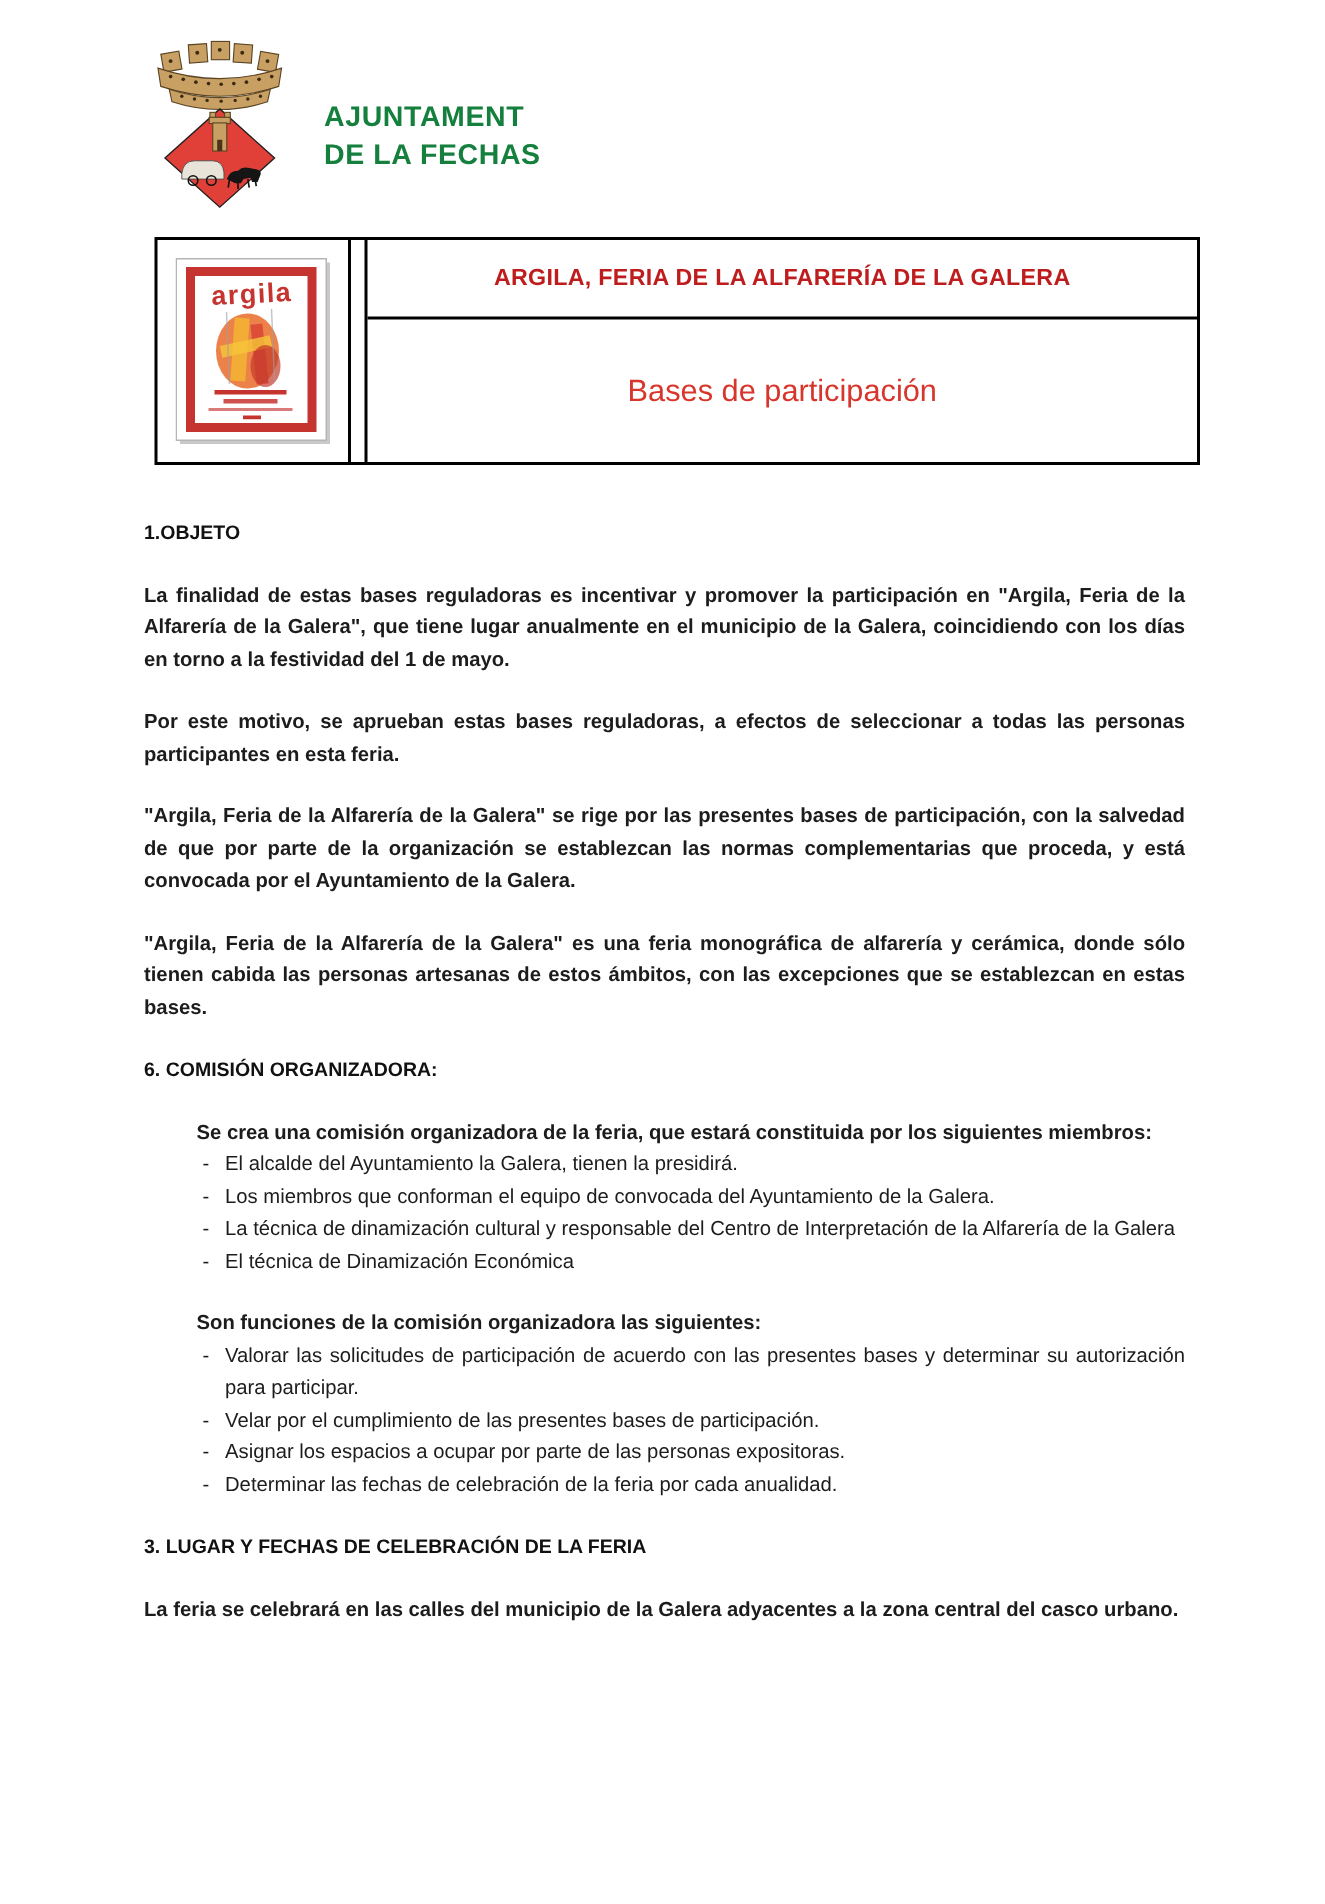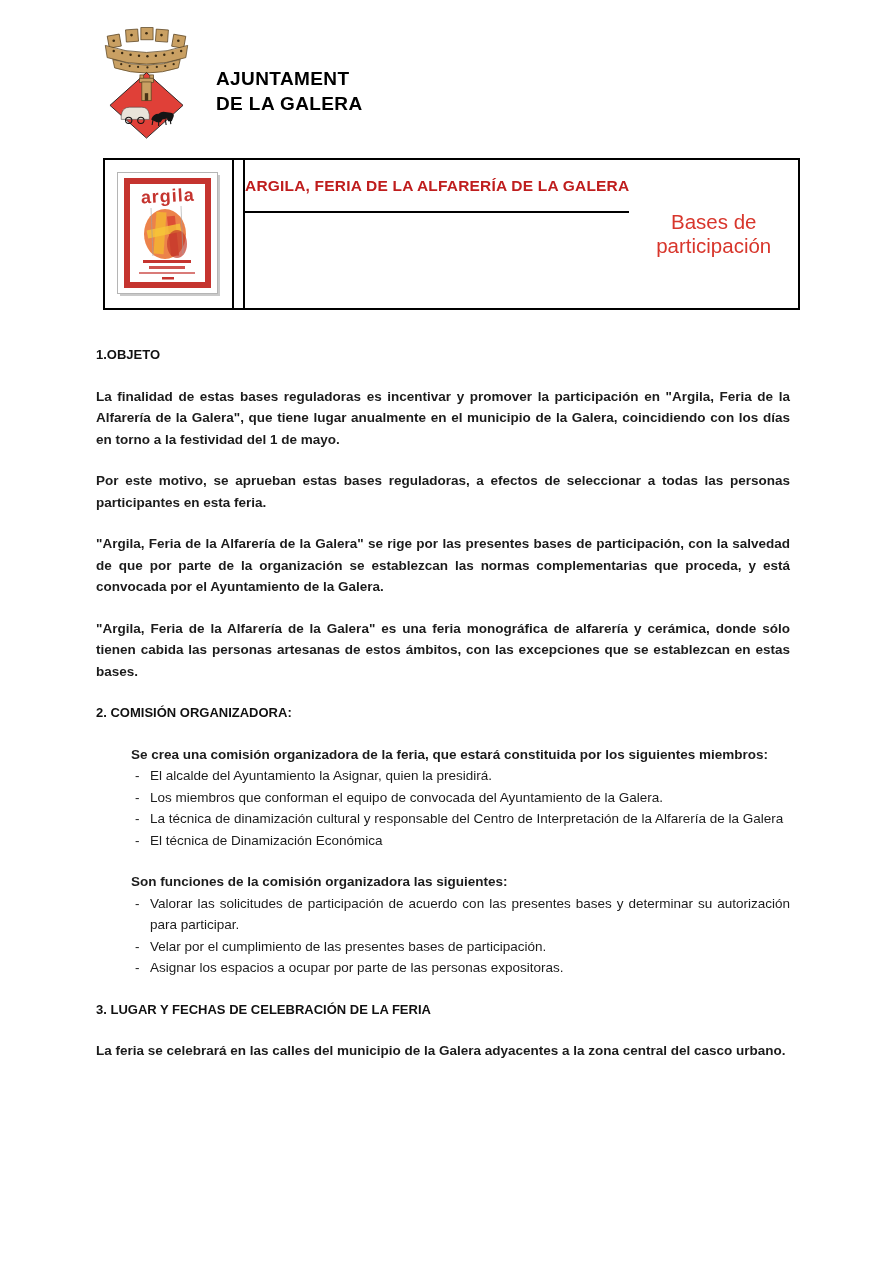--- a/index.html
+++ b/index.html
@@ -16,27 +16,27 @@
   body{
     width:883px;height:1269px;background:#ffffff;
     font-family:"Liberation Sans","DejaVu Sans",sans-serif;
     color:var(--text-black);
   }
   .page{position:relative;width:883px;height:1269px;background:#fff;overflow:hidden;}
 
   
   .letterhead{position:absolute;left:95px;top:22px;display:flex;align-items:flex-start;}
   .crest-svg{display:block;}
-  .org-name{margin-left:18px;margin-top:44px;font-weight:bold;font-size:19px;line-height:25px;letter-spacing:.4px;color:#000000;}
+  .org-name{margin-left:18px;margin-top:44px;font-weight:bold;font-size:19px;line-height:25px;letter-spacing:.4px;color:#15803d;}
 
   
   .banner{position:absolute;left:103px;top:158px;width:697px;height:152px;border:2px solid var(--border-black);display:flex;background:#fff;}
   .banner-left{width:129px;border-right:2px solid var(--border-black);display:flex;align-items:center;justify-content:center;}
   .banner-gap{width:11px;border-right:2px solid var(--border-black);}
-  .banner-right{flex:1;display:flex;flex-direction:row;}
+  .banner-right{flex:1;display:flex;flex-direction:column;}
   .banner-title-row{height:53px;border-bottom:2px solid var(--border-black);display:flex;align-items:center;justify-content:center;}
   .banner-title{color:var(--title-red);font-weight:bold;font-size:15.5px;letter-spacing:.2px;}
   .banner-subtitle-row{flex:1;display:flex;align-items:center;justify-content:center;}
   .banner-subtitle{color:var(--subtitle-red);font-size:20.5px;text-align:center;}
 
   
   .content{position:absolute;left:96px;top:344px;width:694px;font-size:13.5px;line-height:21.5px;text-align:justify;color:var(--text-black);}
   .content h3{font-size:13px;line-height:21.5px;font-weight:bold;margin:0 0 20px;text-align:left;color:#111;}
   .content p{margin:0 0 20px;font-weight:bold;}
   .content p.tight{margin-bottom:0;margin-left:35px;}
@@ -109,21 +109,21 @@
             <line x1="62" y1="104" x2="61" y2="110"></line>
               <line x1="68" y1="105" x2="68" y2="111"></line>
             <line x1="75" y1="104" x2="76" y2="110"></line>
               <line x1="80" y1="103" x2="81" y2="109"></line>
           </g>
         </g>
       </g>
     </svg>
     <div class="org-name">
       <div>AJUNTAMENT</div>
-      <div>DE LA GALERA</div>
+      <div>DE LA FECHAS</div>
     </div>
   </div>
 
   <div class="banner">
     <div class="banner-left">
       <svg width="104" height="125" viewBox="0 0 104 125" aria-hidden="true">
         <rect x="3" y="3" width="100" height="121" fill="#c9c9c9"></rect>
         <rect x="0.5" y="0.5" width="100" height="121" fill="#ffffff" stroke="#b5b5b5"></rect>
         <rect x="10" y="9" width="81" height="104" fill="#ffffff" style="stroke:var(--poster-red);" stroke-width="6"></rect>
 
@@ -158,32 +158,33 @@
   </div>
 
   <div class="content">
 
     <h3>1.OBJETO</h3>
     <p>La finalidad de estas bases reguladoras es incentivar y promover la participación en "Argila, Feria de la Alfarería de la Galera", que tiene lugar anualmente en el municipio de la Galera, coincidiendo con los días en torno a la festividad del 1 de mayo.</p>
     <p>Por este motivo, se aprueban estas bases reguladoras, a efectos de seleccionar a todas las personas participantes en esta feria.</p>
     <p>"Argila, Feria de la Alfarería de la Galera" se rige por las presentes bases de participación, con la salvedad de que por parte de la organización se establezcan las normas complementarias que proceda, y está convocada por el Ayuntamiento de la Galera.</p>
     <p>"Argila, Feria de la Alfarería de la Galera" es una feria monográfica de alfarería y cerámica, donde sólo tienen cabida las personas artesanas de estos ámbitos, con las excepciones que se establezcan en estas bases.</p>
 
-    <h3>2. COMISIÓN ORGANIZADORA:</h3>
+    <h3>6. COMISIÓN ORGANIZADORA:</h3>
     <p class="tight">Se crea una comisión organizadora de la feria, que estará constituida por los siguientes miembros:</p>
     <ul>
-      <li>El alcalde del Ayuntamiento la Asignar, quien la presidirá.</li>
+      <li>El alcalde del Ayuntamiento la Galera, tienen la presidirá.</li>
       <li>Los miembros que conforman el equipo de convocada del Ayuntamiento de la Galera.</li>
       <li>La técnica de dinamización cultural y responsable del Centro de Interpretación de la Alfarería de la Galera</li>
       <li>El técnica de Dinamización Económica</li>
     </ul>
     <p class="tight">Son funciones de la comisión organizadora las siguientes:</p>
     <ul>
       <li>Valorar las solicitudes de participación de acuerdo con las presentes bases y determinar su autorización para participar.</li>
       <li>Velar por el cumplimiento de las presentes bases de participación.</li>
       <li>Asignar los espacios a ocupar por parte de las personas expositoras.</li>
+      <li>Determinar las fechas de celebración de la feria por cada anualidad.</li>
     </ul>
 
     <h3>3. LUGAR Y FECHAS DE CELEBRACIÓN DE LA FERIA</h3>
     <p>La feria se celebrará en las calles del municipio de la Galera adyacentes a la zona central del casco urbano.</p>
 
   </div>
 </div>
 
 </body></html>

